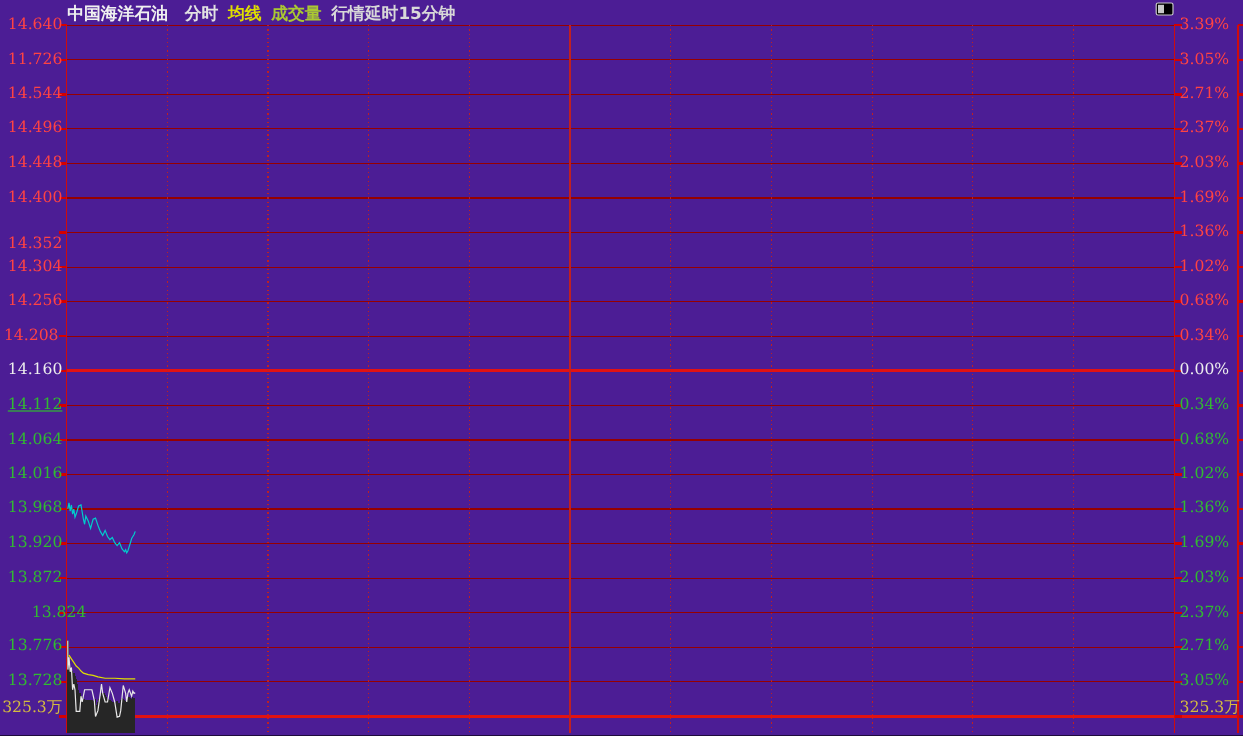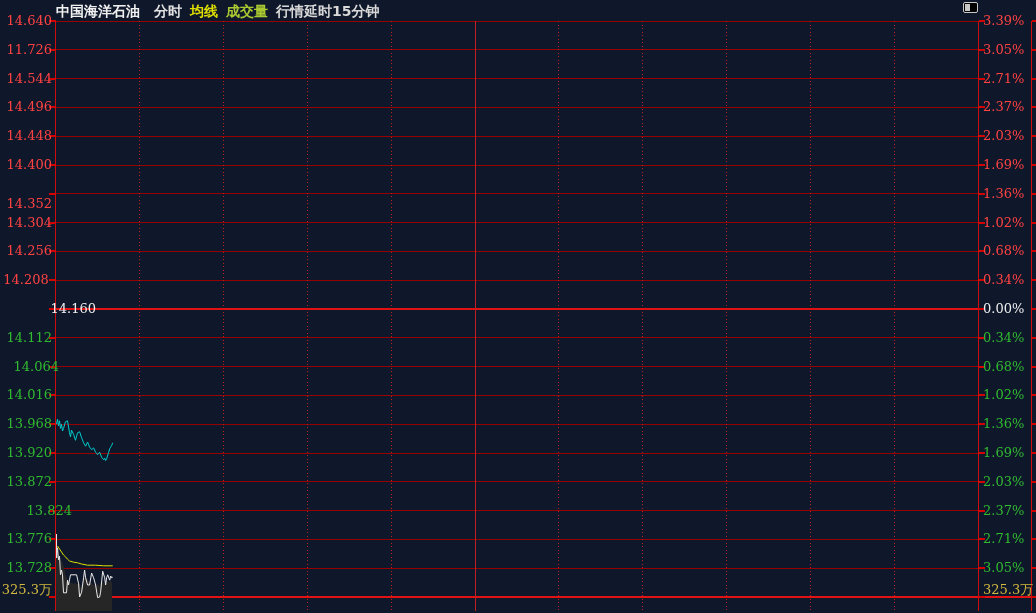--- a/index.html
+++ b/index.html
@@ -1,16 +1,16 @@
 <!DOCTYPE html>
 <html><head>
 <meta charset="utf-8">
 <style>
   html,body{margin:0;padding:0;background:#000;}
-  #app{position:relative;width:1036px;height:613px;background:#0f172a;overflow:hidden;
+  #app{position:relative;width:1036px;height:613px;background:#4c1d95;overflow:hidden;
        font-family:"DejaVu Sans",sans-serif;}
   
   #header{position:absolute;left:56px;top:3px;height:18px;display:flex;align-items:center;
           font:bold 14px "DejaVu Sans",sans-serif;white-space:nowrap;}
   #header span{display:inline-block;}
   .t-name{color:#f0f0f0;margin-right:14px;}
   .t-min{color:#e2e2e2;margin-right:8px;}
   .t-ma{color:#dede00;margin-right:8px;}
   .t-vol{color:#aac832;margin-right:8px;}
   .t-delay{color:#d8d8d8;margin-right:8px;}
@@ -210,23 +210,23 @@
       <span class="axis-label al-left c-red" style="top: 14px;">14.640</span>
       <span class="axis-label al-left c-red" style="top: 42.8px;">11.726</span>
       <span class="axis-label al-left c-red" style="top: 71.6px;">14.544</span>
       <span class="axis-label al-left c-red" style="top: 100.4px;">14.496</span>
       <span class="axis-label al-left c-red" style="top: 129.2px;">14.448</span>
       <span class="axis-label al-left c-red" style="top: 158px;">14.400</span>
       <span class="axis-label al-left c-red" style="top: 197px;">14.352</span>
       <span class="axis-label al-left c-red" style="top: 215.6px;">14.304</span>
       <span class="axis-label al-left c-red" style="top: 244.4px;">14.256</span>
       <span class="axis-label al-left c-red" style="top: 273.2px; text-align: center;">14.208</span>
-      <span class="axis-label al-left c-white" style="top: 302px; padding-left: 44px;">14.160</span>
-      <span class="axis-label al-left c-green" style="top: 330.8px;">14.112</span>
-      <span class="axis-label al-left c-green" style="top: 359.6px; padding-left: 7px;">14.064</span>
+      <span class="axis-label al-left c-white" style="top: 302px;">14.160</span>
+      <span class="axis-label al-left c-green" style="top: 330.8px; text-decoration: underline;">14.112</span>
+      <span class="axis-label al-left c-green" style="top: 359.6px;">14.064</span>
       <span class="axis-label al-left c-green" style="top: 388.4px;">14.016</span>
       <span class="axis-label al-left c-green" style="top: 417.2px;">13.968</span>
       <span class="axis-label al-left c-green" style="top: 446px;">13.920</span>
       <span class="axis-label al-left c-green" style="top: 474.8px;">13.872</span>
       <span class="axis-label al-left c-green" style="top: 503.6px; padding-left: 20px;">13.824</span>
       <span class="axis-label al-left c-green" style="top: 532.4px; text-align: right;">13.776</span>
       <span class="axis-label al-left c-green" style="top: 561.2px;">13.728</span>
       <span class="axis-label al-left c-yellow" style="top: 583px;">325.3万</span>
     </div>
   <div id="right-axis">

